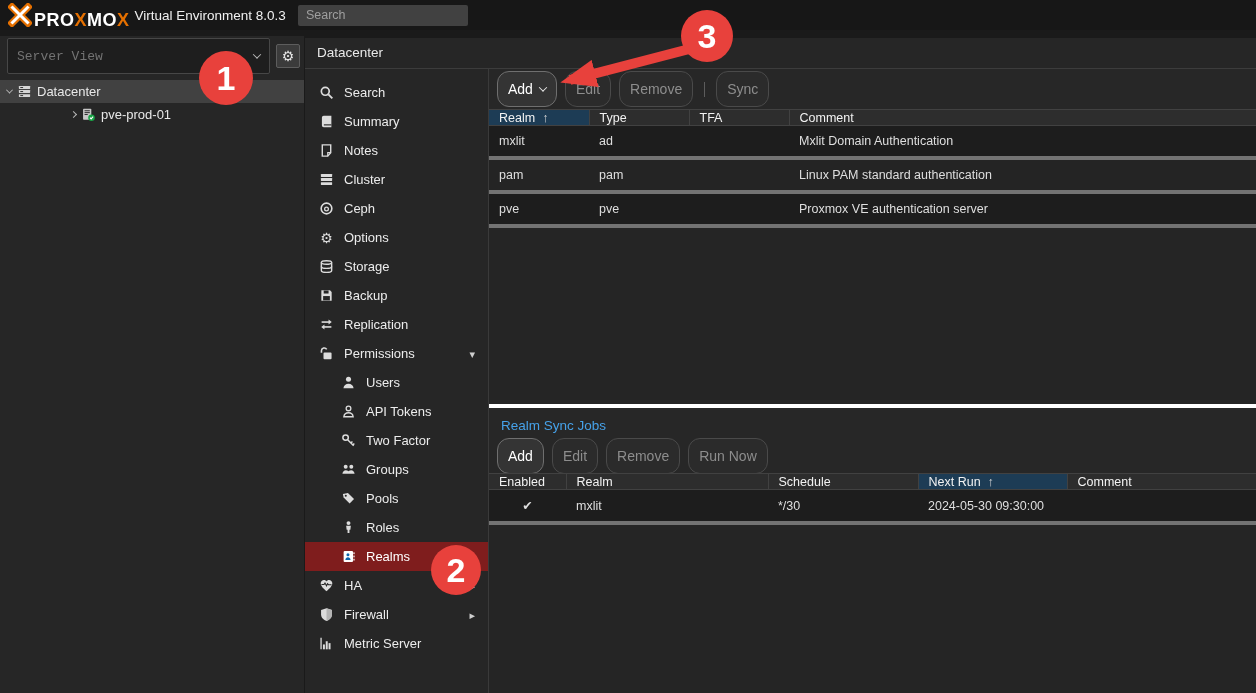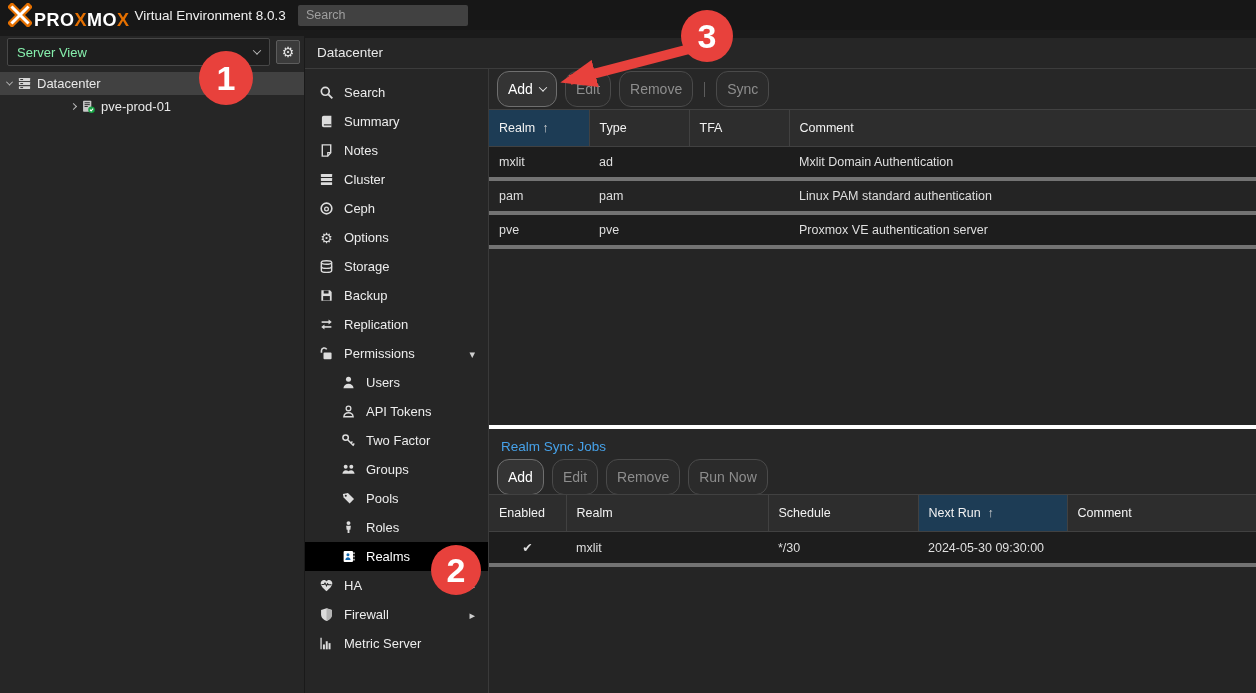--- a/index.html
+++ b/index.html
@@ -14,23 +14,23 @@
   .brand .ox { color:#e57000; }
   .product { color:#f0f0f0; font-size:13.5px; margin-left:5px; }
   .search-input { margin-left:12px; width:170px; height:21px; background:#414141; border:none;
                   border-radius:2px; color:#ddd; font-size:12.5px; padding:0 8px;
                   font-family:"Liberation Sans", sans-serif; }
   .search-input::placeholder { color:#9f9f9f; }
 
   
   .left-panel { position:absolute; top:36px; left:0; width:304px; height:657px; background:#262626; }
   .left-head { display:flex; gap:6px; padding:2px 4px 2px 7px; align-items:center; }
-  .view-select { flex:1; height:28px; background:#1e1e1e; border:1px solid #474747; border-radius:2px;
+  .view-select { flex:1; height:36px; background:#1e1e1e; border:1px solid #474747; border-radius:2px;
                  display:flex; align-items:center; justify-content:space-between; padding:0 9px;
-                 color:#86efac; font-size:13px; }
+                 color:#737373; font-size:13px;font-family:Liberation Mono, monospace; }
   .gear-btn { width:24px; height:24px; background:#3b3b3b; border:1px solid #5d5d5d; border-radius:2px;
               color:#e4e4e4; font-size:14px; display:flex; align-items:center; justify-content:center; }
   .tree { margin-top:4px; font-size:13px; color:#e8e8e8; }
   .tree-row { height:23px; display:flex; align-items:center; gap:5px; padding-left:7px; }
   .tree-row.selected { background:#414141; }
   .tree-row.child { padding-left:23px;margin-left:48px; }
   .ti { width:15px; height:15px; flex:none; }
 
   
   .chev { display:inline-block; width:6px; height:6px; border-right:1.5px solid #b9b9b9;
@@ -43,38 +43,38 @@
              background:#252525; display:flex; flex-direction:column; }
   .content-head { height:31px; line-height:30px; padding-left:12px; color:#e9e9e9; font-size:13.5px;
                   background:#262626; border-bottom:1px solid #3c3c3c; flex:none; }
   .content-body { flex:1; display:flex; min-height:0; }
 
   
   .menu { width:184px; flex:none; border-right:1px solid #3a3a3a; background:#262626; padding-top:9px; }
   .menu-item { height:29px; display:flex; align-items:center; gap:10px; padding-left:14px;
                font-size:13px; color:#ececec; position:relative; cursor:default; }
   .menu-item.child { padding-left:36px; }
-  .menu-item.selected { background:#000000; color:#fff;align-items:center; }
+  .menu-item.selected { background:#7f1d1d; color:#fff;align-items:center; }
   .mi { width:15px; height:15px; flex:none; }
   .glyph-icon { width:15px; text-align:center; font-size:14px; color:#dcdcdc; flex:none; }
   .caret { position:absolute; right:13px; top:50%; transform:translateY(-50%);
            color:#cfcfcf; font-size:11px; }
 
   
   .main { flex:1; display:flex; flex-direction:column; background:#252525; min-width:0; }
   .toolbar { height:40px; flex:none; display:flex; align-items:center; gap:8px; padding:0 8px;
              background:#272727; }
   .btn { height:36px; padding:0 10px; border-radius:12px; font-size:14px; display:flex;
          align-items:center; gap:7px; cursor:default; }
   .btn.on  { background:#343434; border:1px solid #6f6f6f; color:#fff; }
   .btn.off { background:#2b2b2b; border:1px solid #4a4a4a; color:#8d8d8d; }
   .vsep { width:1px; height:15px; background:#5c5c5c; margin:0 3px; }
 
   table { border-collapse:collapse; width:100%; table-layout:fixed; font-size:12.5px; }
-  th { height:37px; background:#2d2d2d; border-top:1px solid #414141; border-bottom:1px solid #414141;
+  th { height:16px; background:#2d2d2d; border-top:1px solid #414141; border-bottom:1px solid #414141;
        border-right:1px solid #414141; text-align:left; padding:0 10px; color:#f2f2f2;
        font-weight:normal; }
   th:last-child { border-right:none; }
   th.sorted { background:#1d3c55; }
   .sort-arrow { margin-left:7px; color:#d5d5d5; }
   td { height:25px; padding:8px 10px; color:#dfdfdf; border-bottom:4px solid #737373; }
   tr.r-odd  td { background:#1d1d1d; }
   tr.r-even td { background:#242424; }
   td.center { text-align:center; }
 

